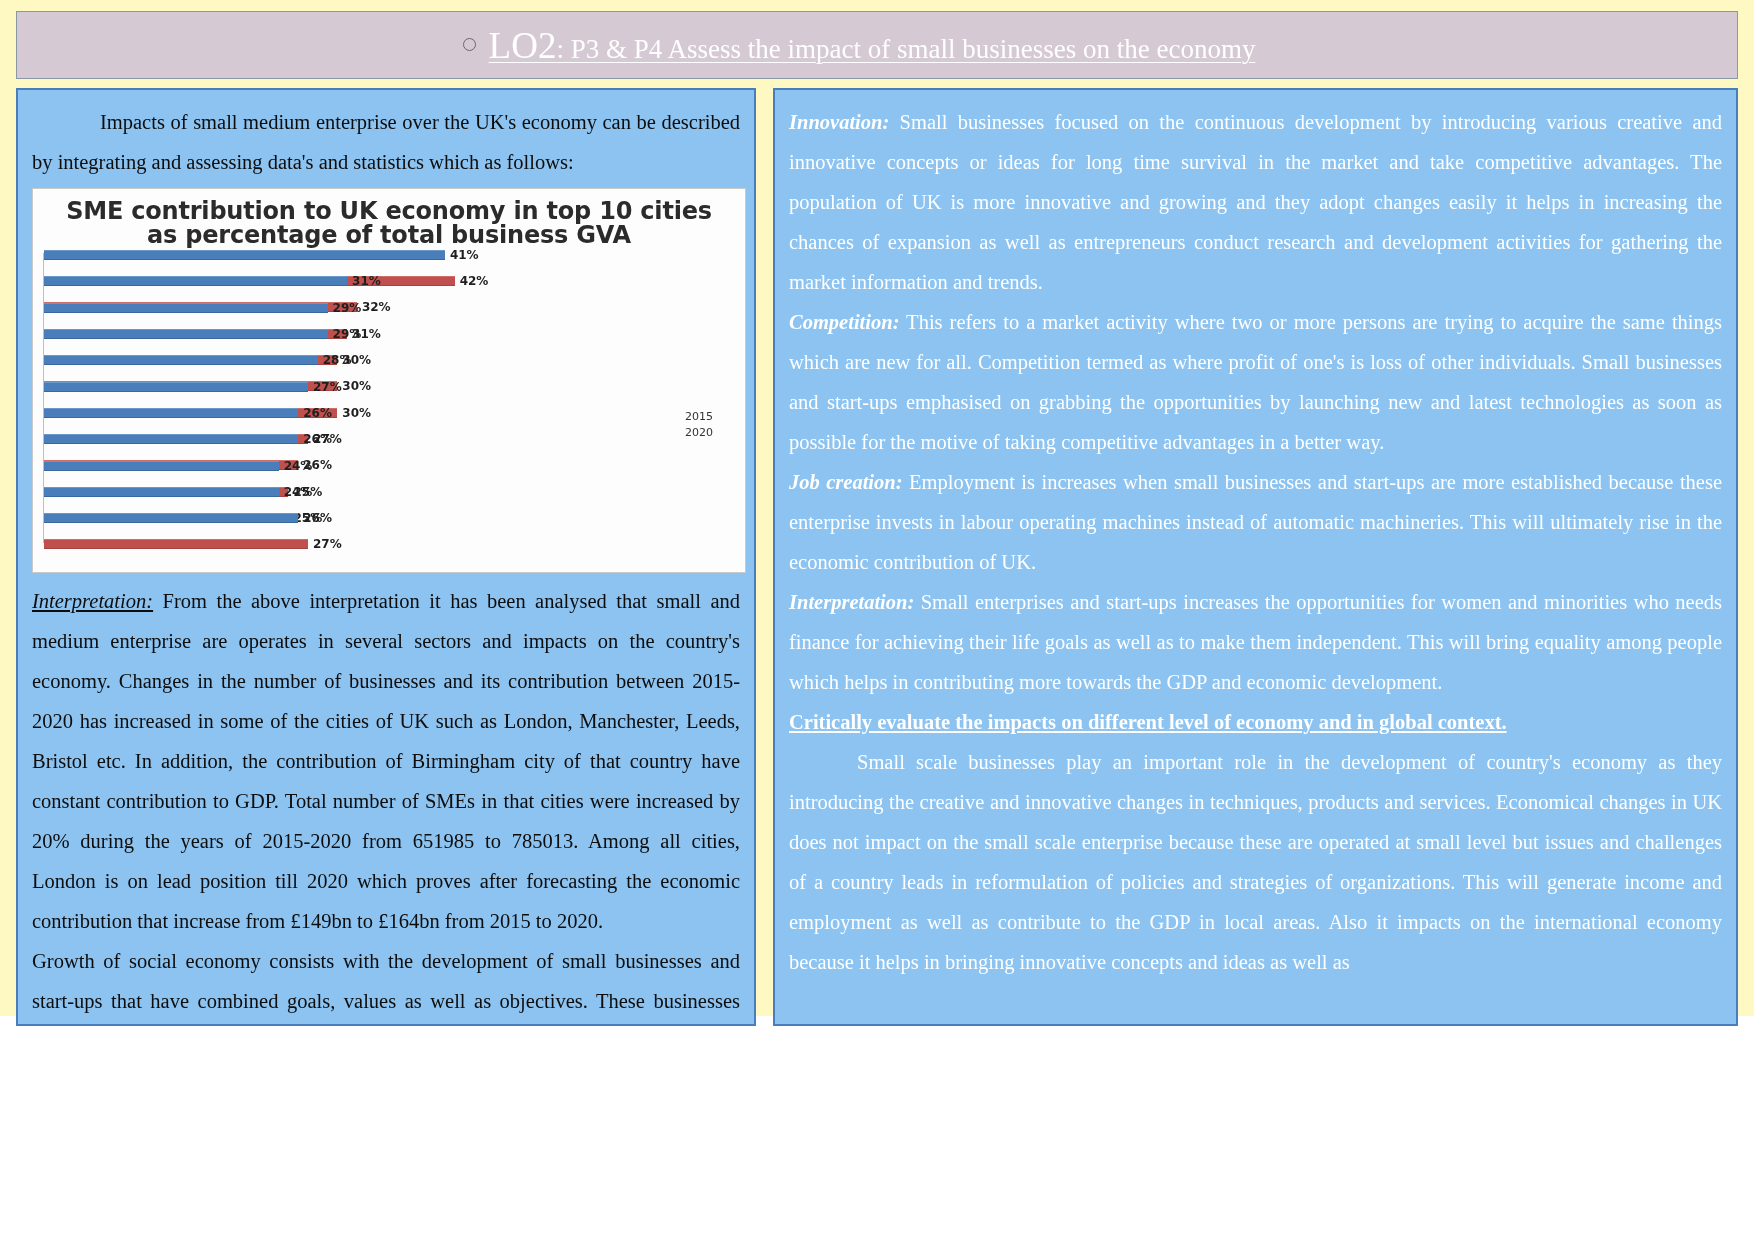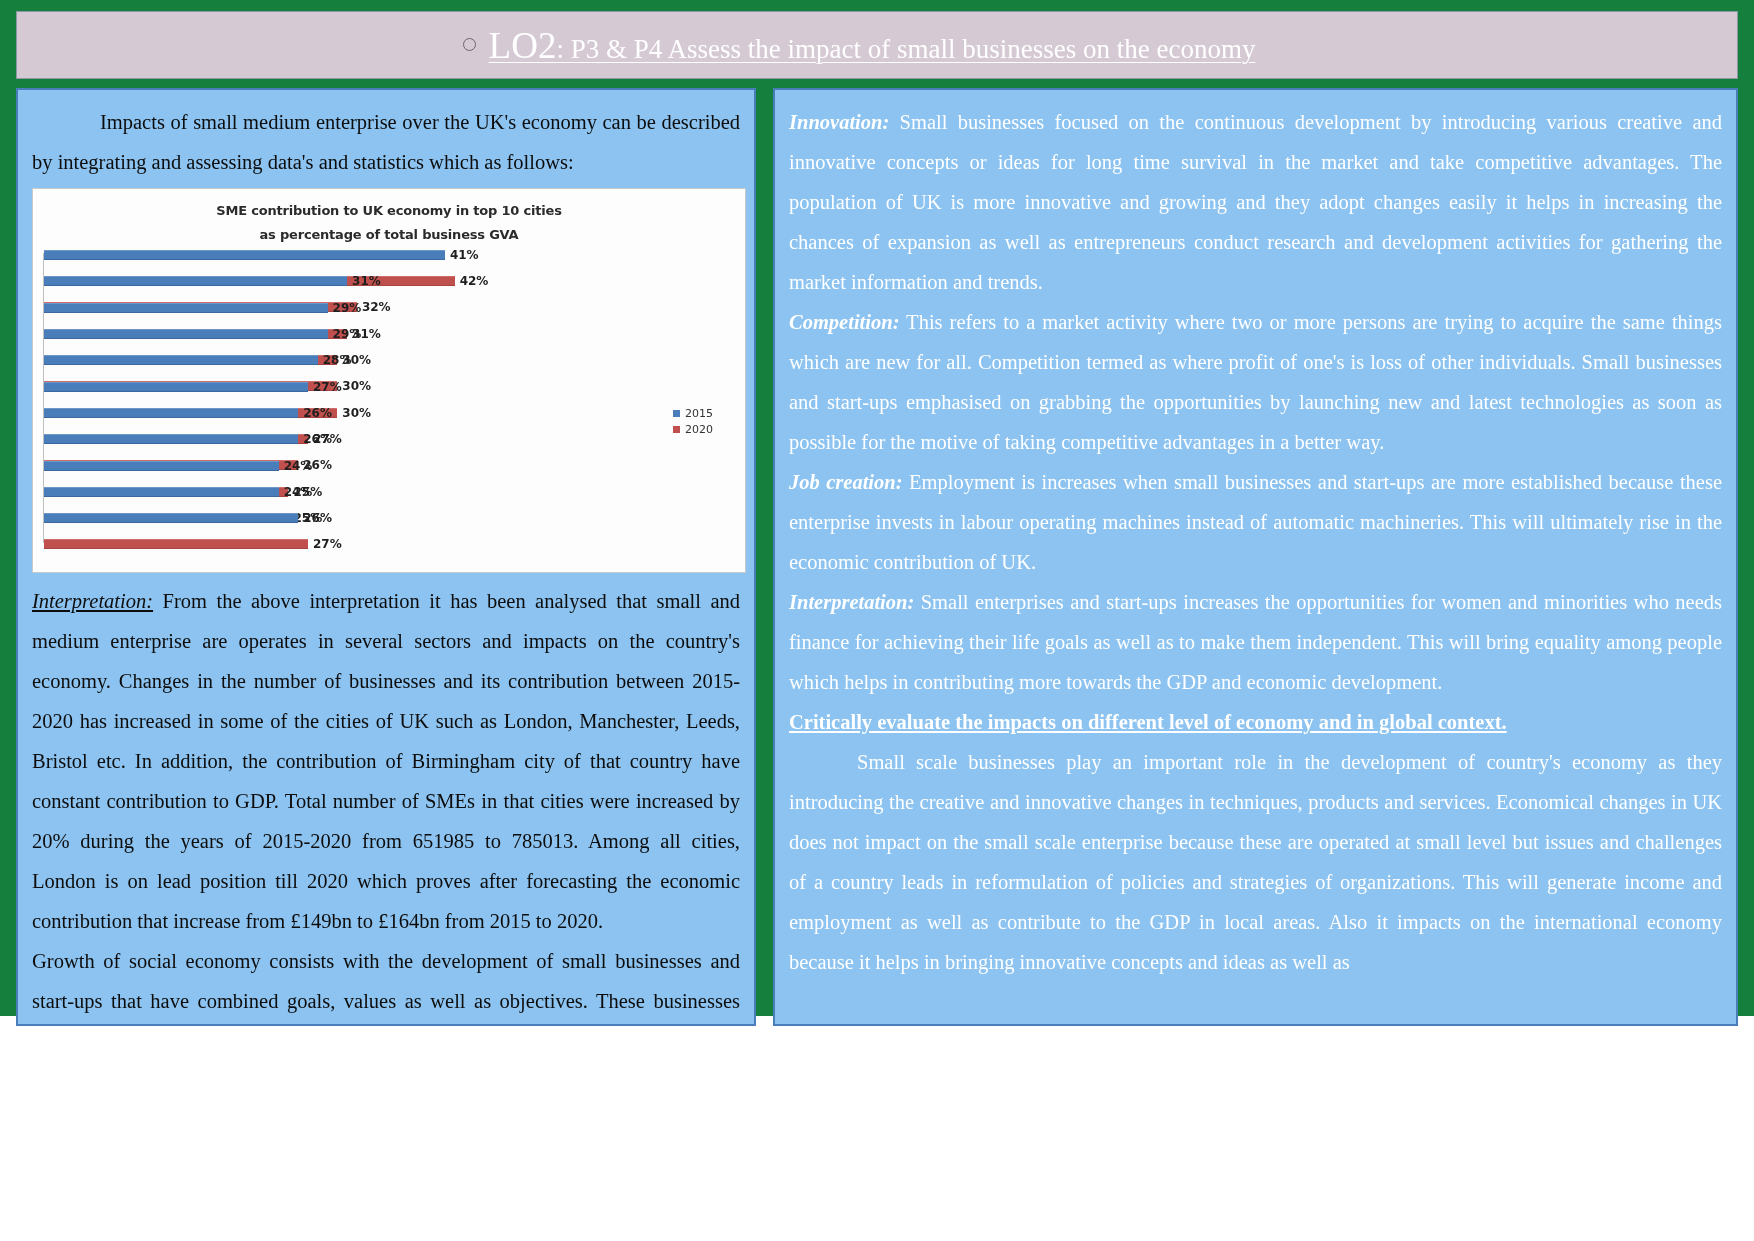--- a/index.html
+++ b/index.html
@@ -11,21 +11,21 @@
     width: 1754px;
     height: 1241px;
     font-family: "Liberation Serif", "DejaVu Serif", serif;
     overflow: hidden;
   }
 
   .slide {
     position: relative;
     width: 1754px;
     height: 1016px;
-    background: #15803d;
+    background: #fef9c3;
   }
 
   
   .title-bar {
     position: absolute;
     left: 16px;
     top: 11px;
     width: 1722px;
     height: 68px;
     background: #d5c9d4;
@@ -125,21 +125,21 @@
     padding: 8px 10px 10px 10px;
     box-sizing: border-box;
     width: 714px;
     height: 385px;
     position: relative;
   }
   .chart-title {
     text-align: center;
     font-family: "DejaVu Sans", "Liberation Sans", sans-serif;
     font-weight: bold;
-    font-size: 13px;
+    font-size: 24px;
     color: #2b2b2b;
     line-height: 24px;
     margin: 2px 0 6px 0;
     letter-spacing: -0.2px;
   }
   .plot {
     position: relative;
     display: flex;
     height: 290px;
   }
@@ -211,20 +211,21 @@
     top: 152px;
     font-family: "DejaVu Sans", "Liberation Sans", sans-serif;
     font-size: 11px;
     color: #333333;
   }
   .legend-row {
     display: flex;
     align-items: center;
     gap: 5px;
     height: 16px;
+    flex-direction: column;
   }
   .swatch { width: 7px; height: 7px; display: inline-block; }
   .swatch.s2015 { background: #4a7ebb; }
   .swatch.s2020 { background: #c0504d; }
 </style>
 </head>
 <body>
 
 <div class="slide">
 

